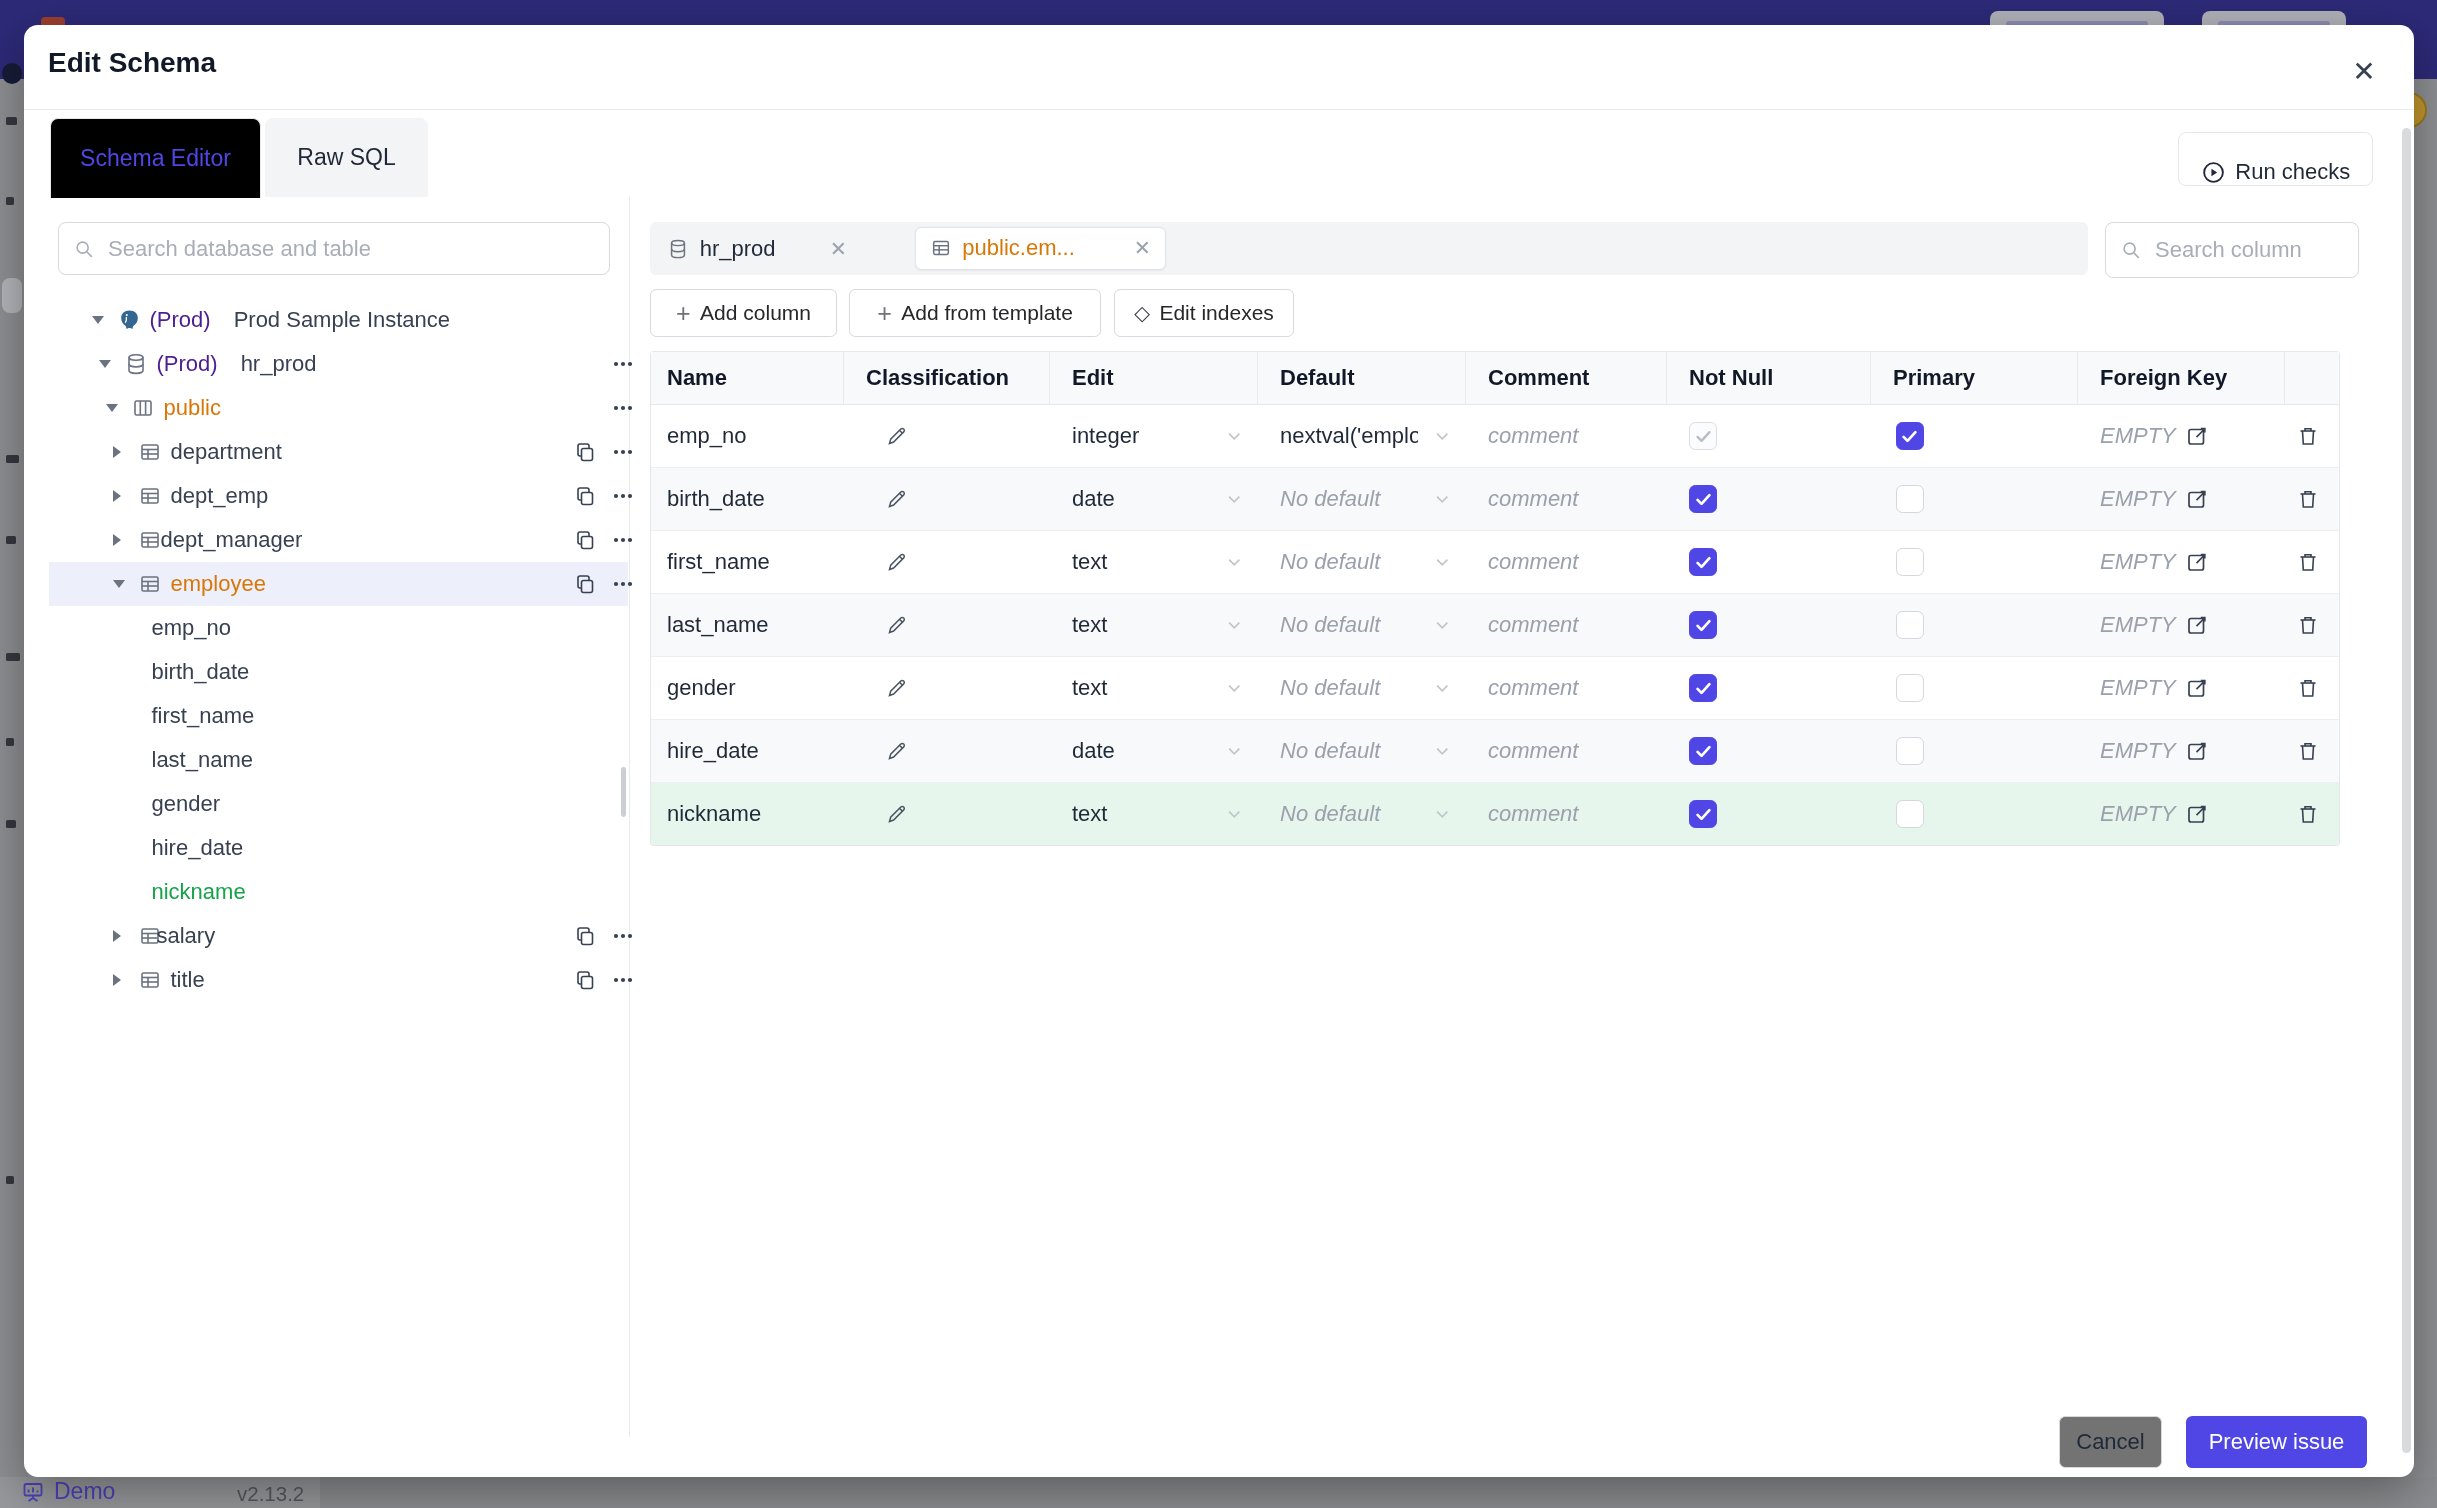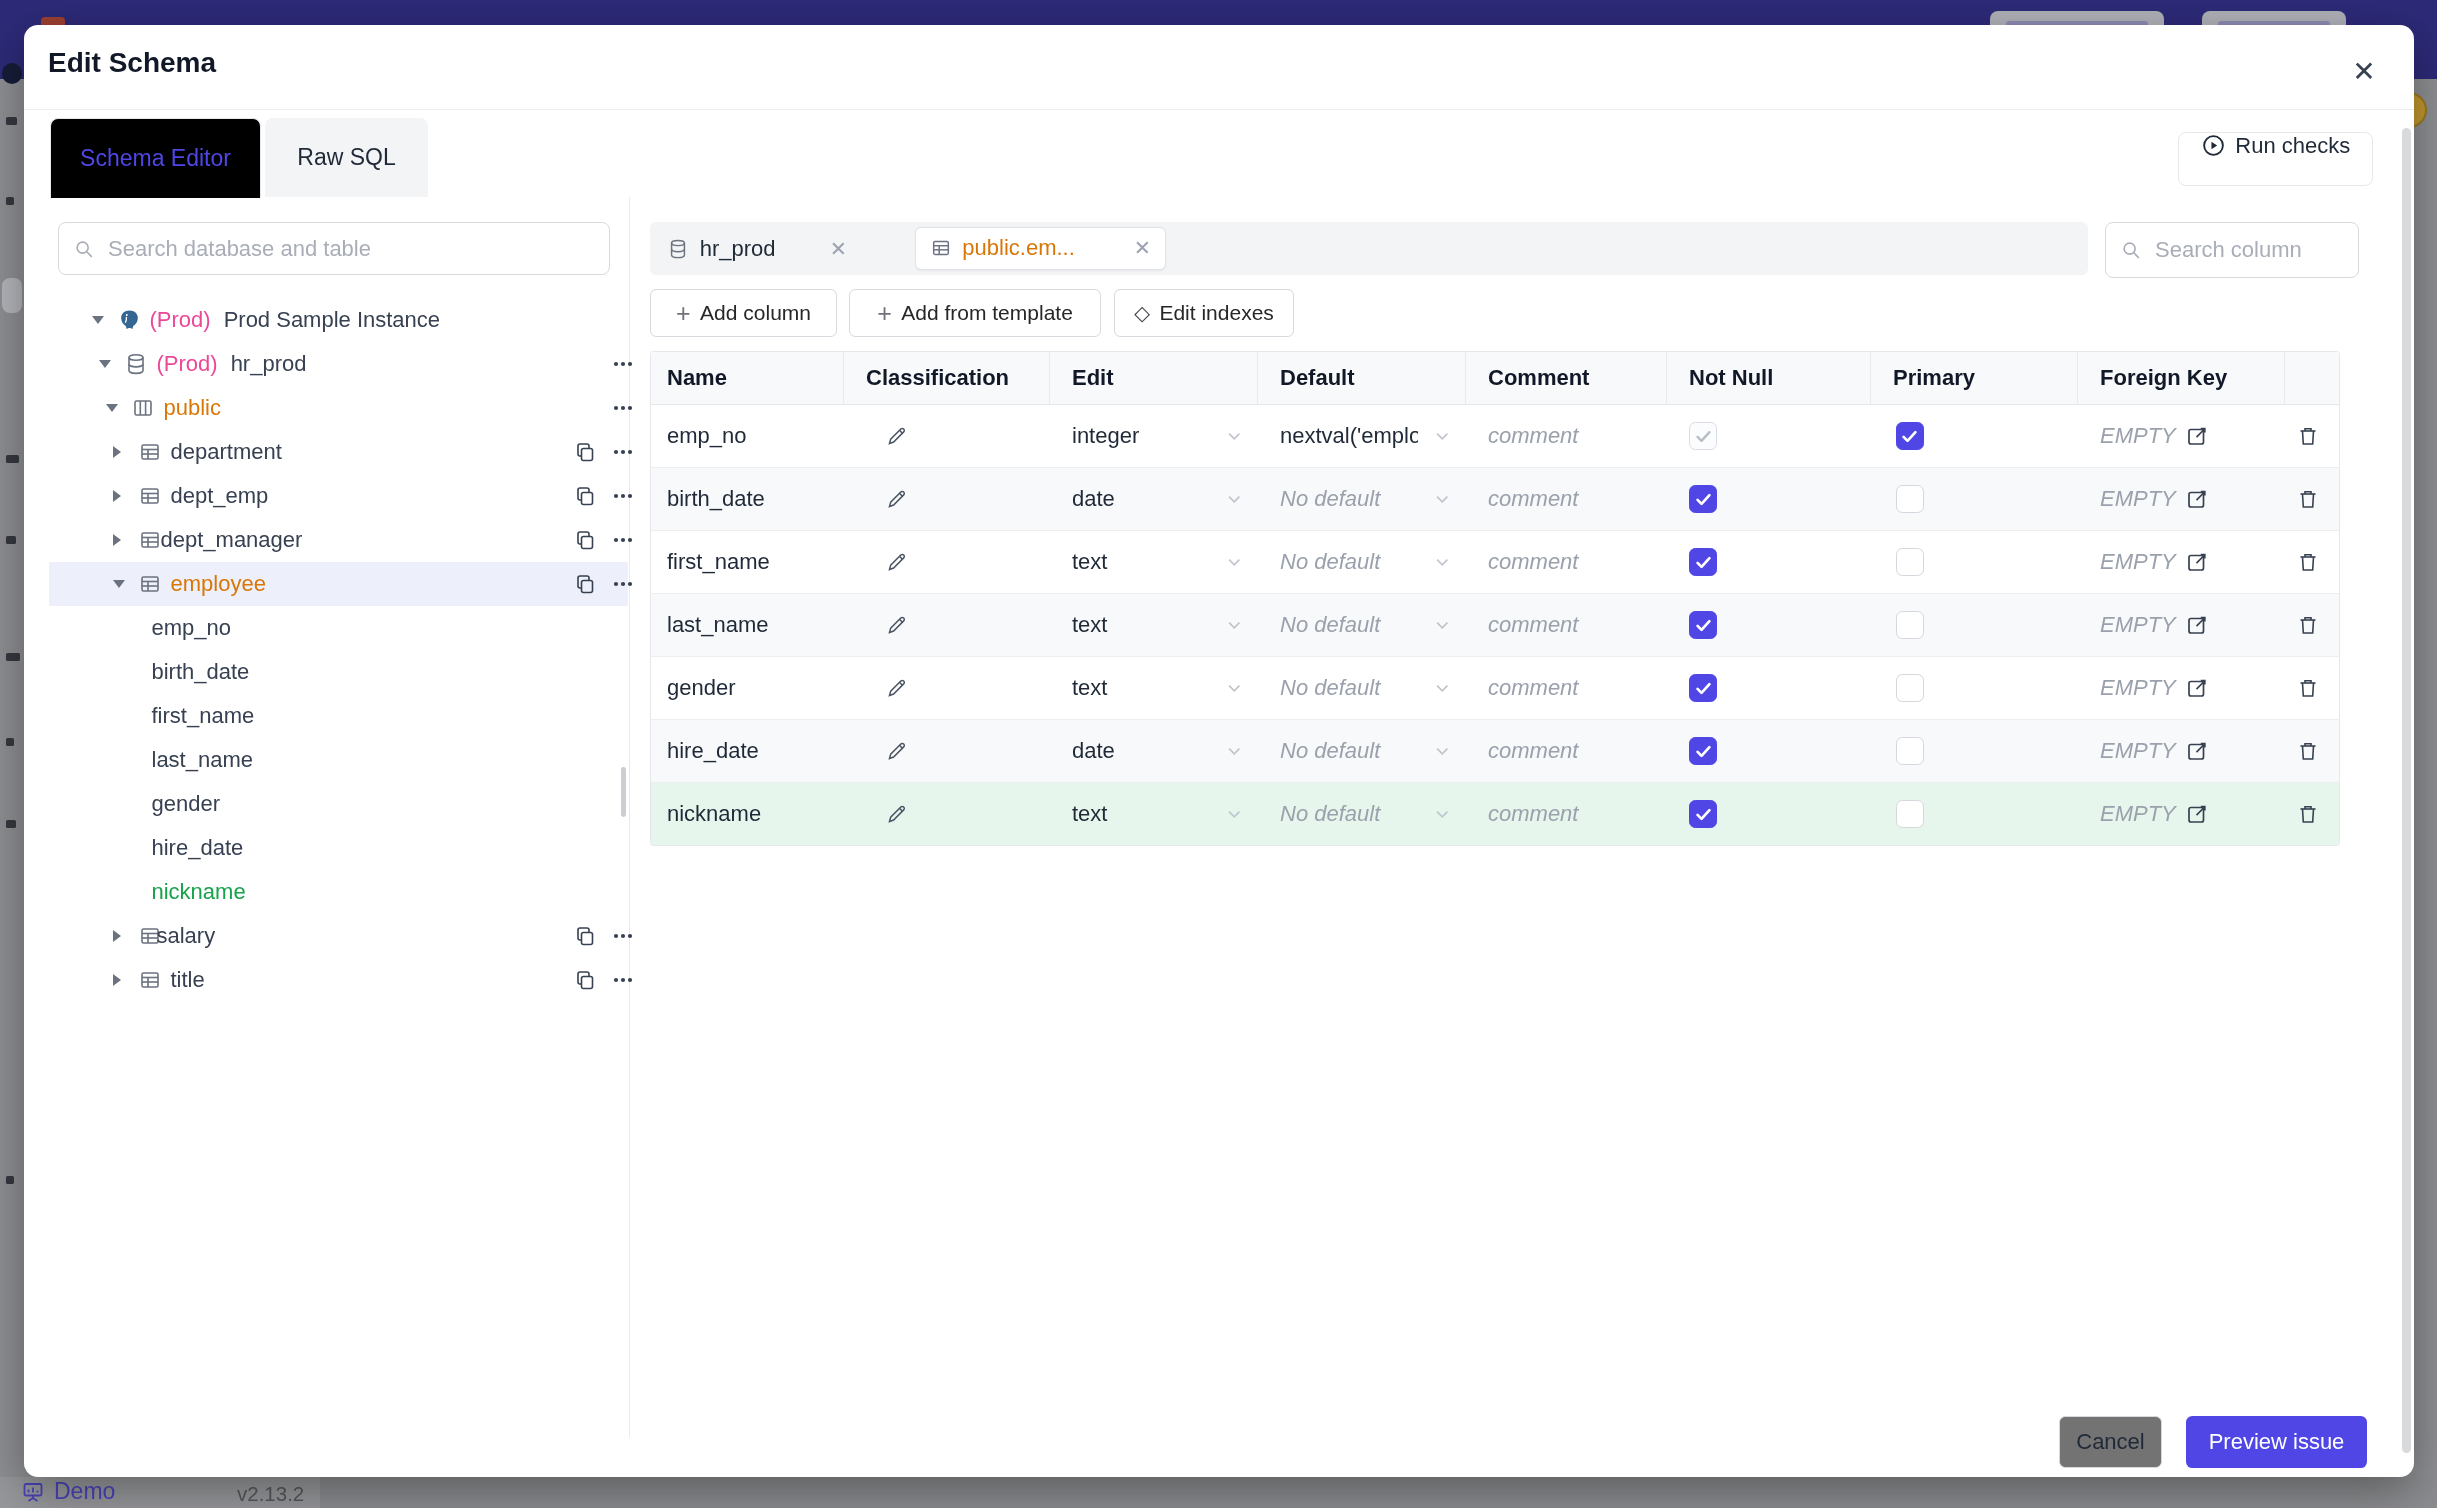--- a/index.html
+++ b/index.html
@@ -27,39 +27,39 @@
   .m-title{position:absolute;left:24px;top:22px;font-size:28px;font-weight:600;color:#111827}
   .m-close{position:absolute;left:2321px;top:27px;width:38px;height:38px;display:flex;align-items:center;
            justify-content:center;font-size:28px;color:#374151;cursor:pointer}
   .m-divider{position:absolute;left:0;top:84px;width:100%;height:0.8px;background:#ececee}
   .tab{position:absolute;top:93px;display:flex;align-items:center;justify-content:center;
        font-size:23px;border-radius:8px 8px 0 0;box-sizing:border-box}
   .tab.active{left:26px;width:211px;height:80px;background:#000000;border:1.2px solid #e5e7eb;border-bottom:none;
        color:#4f46e5;font-weight:500}
   .tab.idle{left:241px;width:163px;height:79px;background:#f3f4f6;color:#1f2937}
   .run-checks{position:absolute;left:2154px;top:107px;width:193px;height:52px;border:1.2px solid #e5e7eb;
-       border-radius:8px;background:#fff;display:flex;align-items:flex-start;justify-content:center;gap:9.5px;
+       border-radius:8px;background:#fff;display:flex;align-items:flex-end;justify-content:center;gap:9.5px;
        font-size:22px;color:#1f2937}
   
   .sidebar{position:absolute;left:24.5px;top:172px;width:580px;height:1240px;border-right:0.8px solid #e9eaec}
   .search{display:flex;align-items:center;gap:11px;padding:0 14px;border:1.2px solid #d6d9de;border-radius:8px;
           background:#fff;box-sizing:border-box;color:#a8adb7}
   .search input{border:none;outline:none;font-size:22px;color:#374151;width:100%;background:transparent;
           font-family:"Liberation Sans",sans-serif}
   .search input::placeholder{color:#a8adb7}
   .sb-search{position:absolute;left:9.5px;top:25px;width:552px;height:53px}
   .tree{position:absolute;left:0;top:101px;width:579px}
   .trow{position:relative;height:44px;display:flex;align-items:center;font-size:22px;color:#374151;cursor:pointer}
   .trow.hl{background:#edeffb}
   .car{position:absolute;width:0;height:0}
   .car.d{border-left:6.3px solid transparent;border-right:6.3px solid transparent;border-top:8px solid #6b7280}
   .car.r{border-top:6.3px solid transparent;border-bottom:6.3px solid transparent;border-left:8px solid #6b7280}
   .ticon{position:absolute;color:#6b7280}
   .tlab{position:absolute;white-space:nowrap}
-  .tpre{color:#ec4899;margin-right:13px}
+  .tpre{color:#4c1d95;margin-right:23px}
   .orange{color:#d97706}.green{color:#16a34a}
   .rico{position:absolute;color:#374151;cursor:pointer}
   .sidethumb{position:absolute;left:597px;top:742px;width:4.7px;height:50px;border-radius:2.4px;background:#cbced3}
   
   .chipbar{position:absolute;left:626px;top:197px;width:1438px;height:53px;background:#f3f4f6;border-radius:6.3px}
   .chip1{position:absolute;left:17.4px;top:0;height:53px;display:flex;align-items:center;gap:10.3px;
          font-size:22px;color:#1f2937}
   .chipx{color:#9ca3af;font-size:20.5px;cursor:pointer}
   .chip1 .chipx{margin-left:44px}
   .chip2{position:absolute;left:265px;top:4.7px;width:251px;height:43px;background:#fff;border:0.8px solid #e3e4e8;

